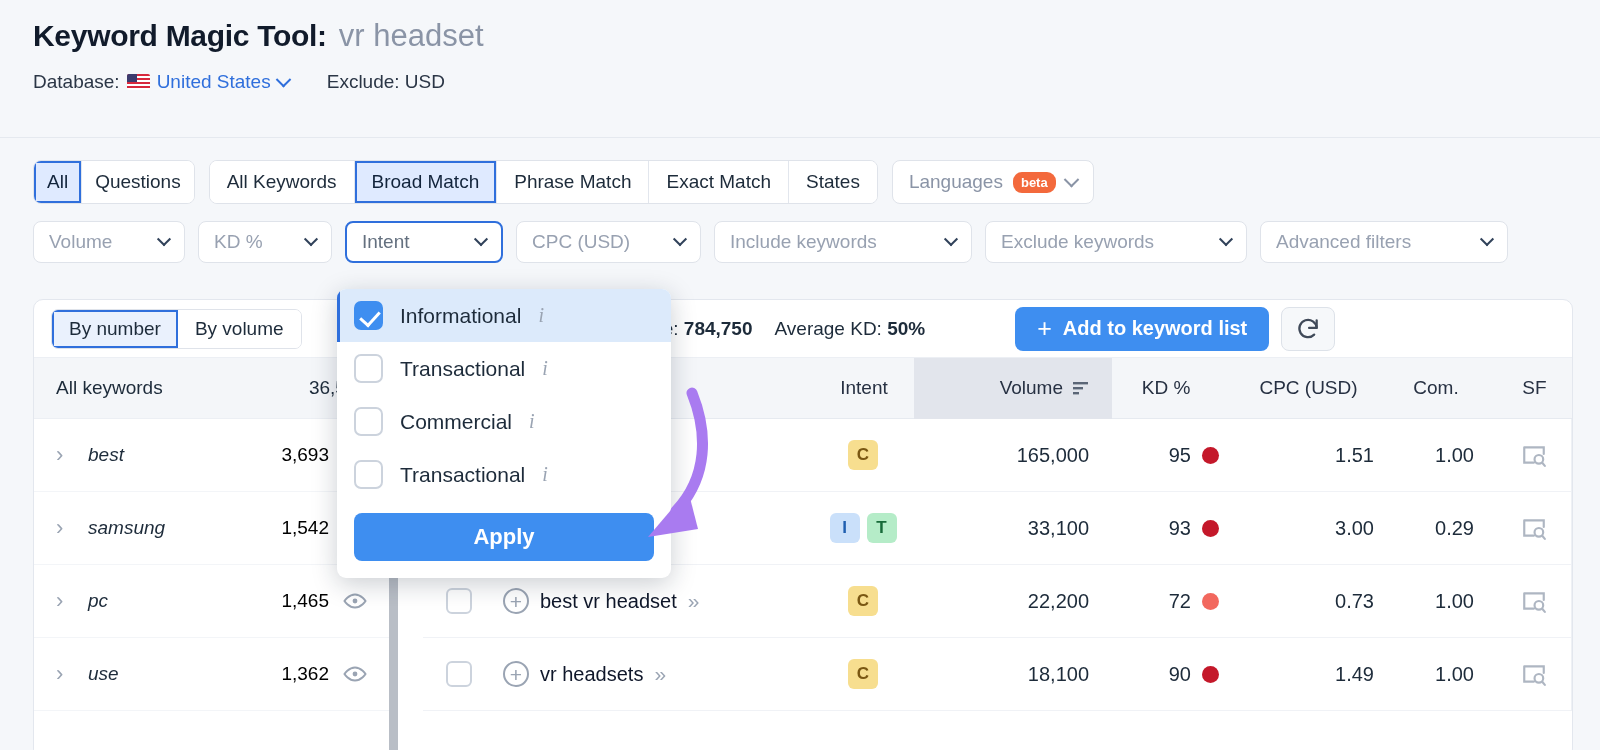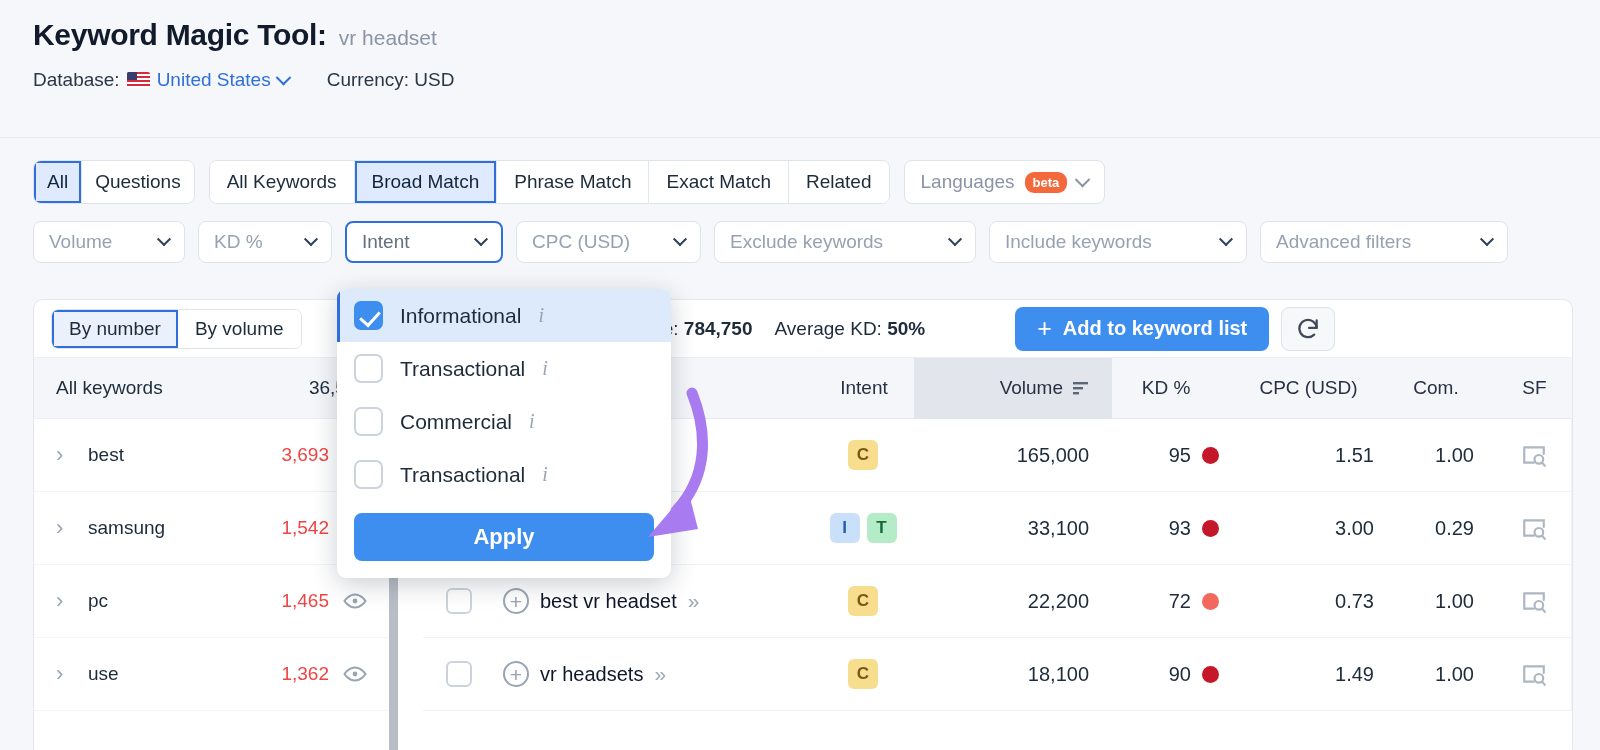--- a/index.html
+++ b/index.html
@@ -9,21 +9,21 @@
     font-family: "Liberation Sans", sans-serif;
     color: #1d2b3a;
     overflow: hidden;
   }
   .page { position: relative; width: 1600px; height: 750px; }
 
   
   .header { padding: 18px 0 0 33px; height: 138px; background: #f5f7fa; border-bottom: 1px solid #e5e9ef; }
   .title-row { display: flex; align-items: baseline; gap: 12px; }
   .title-main { font-size: 30px; font-weight: bold; letter-spacing: -0.3px; color: #111b2b; }
-  .title-term { font-size: 21px; color: #8a94a6; }
+  .title-term { font-size: 31px; color: #8a94a6; }
   .meta-row { display: flex; align-items: center; gap: 38px; margin-top: 17px; font-size: 19px; color: #2b3646; text-align: center; }
   .db-group { display: flex; align-items: center; gap: 7px; }
   .db-label { color: #2b3646; }
   .flag { width: 23px; height: 16px; border-radius: 2px; position: relative; overflow: hidden;
           background: repeating-linear-gradient(to bottom,#d7283c 0,#d7283c 2px,#fff 2px,#fff 4px);
           display: inline-block; vertical-align: middle; }
   .flag::after { content:""; position:absolute; left:0; top:0; width:10px; height:8px; background:#3c3b6e; }
   .db-link { color: #2f6fdc; }
   .chev { display: inline-block; width: 11px; height: 11px; border-right: 2.6px solid currentColor;
           border-bottom: 2.6px solid currentColor; transform: rotate(45deg) translate(-2px,-2px); }
@@ -66,22 +66,22 @@
   .btn-refresh { display: flex; align-items: center; justify-content: center; width: 54px; height: 44px;
                  margin-left: 12px; background: #f6f8fa; border: 1px solid #dde2e9; border-radius: 8px; cursor: pointer; }
 
   
   .groups { position: absolute; left: 0; top: 58px; width: 355px; bottom: 0; background: #fff; }
   .groups-head { display: flex; align-items: center; height: 61px; background: #f4f6f9;
                  border-bottom: 1px solid #eceff4; padding: 0 22px; font-size: 19px; }
   .groups-head .gname { flex: 1; }
   .grow { display: flex; align-items: center; height: 73px; padding: 0 22px; font-size: 19px; border-bottom: 1px solid #f3f5f8; }
   .grow .caret { width: 20px; color: #9aa4b3; font-size: 22px; display: flex; align-items: center; }
-  .grow .gname { flex: 1; padding-left: 12px; }
-  .grow .gcount { color: #ef4444; padding-right: 14px; }
+  .grow .gname { flex: 1; padding-left: 12px; font-style: italic; }
+  .grow .gcount { color: #000000; padding-right: 14px; }
   .eye { width: 24px; height: 24px; color: #9aa4b3; flex-shrink: 0; }
   .vscroll { position: absolute; left: 355px; top: 118px; width: 9px; bottom: 0; }
   .vscroll i { display: block; width: 9px; height: 100%; background: #b9bec6; border-radius: 5px; }
 
   
   .tbl { position: absolute; left: 389px; top: 58px; right: 0; bottom: 0; }
   .thead { display: flex; align-items: center; height: 61px; background: #f4f6f9;
            border-bottom: 1px solid #e6eaf0; font-size: 19px; color: #273143; }
   .trow { display: flex; align-items: center; height: 73px; border-bottom: 1px solid #f0f2f6; font-size: 20px; }
   .c-check { width: 72px; display: flex; justify-content: center; }
@@ -134,36 +134,36 @@
       <span class="title-main">Keyword Magic Tool:</span>
       <span class="title-term">vr headset</span>
     </div>
     <div class="meta-row">
       <div class="db-group">
         <span class="db-label">Database:</span>
         <span class="flag"></span>
         <span class="db-link">United States</span>
         <span class="chev chev-blue"></span>
       </div>
-      <div class="currency">Currency: USD</div>
+      <div class="currency">Exclude: USD</div>
     </div>
   </div>
 
   <div class="filterbar">
     <div class="row1">
       <div class="seg sm">
         <div class="seg-btn active">All</div>
         <div class="seg-btn">Questions</div>
       </div>
       <div class="seg">
         <div class="seg-btn">All Keywords</div>
         <div class="seg-btn active">Broad Match</div>
         <div class="seg-btn">Phrase Match</div>
         <div class="seg-btn">Exact Match</div>
-        <div class="seg-btn">Related</div>
+        <div class="seg-btn">States</div>
       </div>
       <div class="lang-pill">
         <span>Languages</span>
         <span class="beta">beta</span>
         <span class="chev"></span>
       </div>
     </div>
 
     <div class="row2">
       <div class="fbtn" style="width:152px">
@@ -175,26 +175,26 @@
         <span class="chev"></span>
       </div>
       <div class="fbtn open" style="width:158px">
         <span>Intent</span>
         <span class="chev"></span>
       </div>
       <div class="fbtn" style="width:185px">
         <span>CPC (USD)</span>
         <span class="chev"></span>
       </div>
+      <div class="fbtn" style="width:258px">
+        <span>Include keywords</span>
+        <span class="chev"></span>
+      </div>
       <div class="fbtn" style="width:262px">
         <span>Exclude keywords</span>
-        <span class="chev"></span>
-      </div>
-      <div class="fbtn" style="width:258px">
-        <span>Include keywords</span>
         <span class="chev"></span>
       </div>
       <div class="fbtn" style="width:248px">
         <span>Advanced filters</span>
         <span class="chev"></span>
       </div>
     </div>
   </div>
 
   <div class="card">

